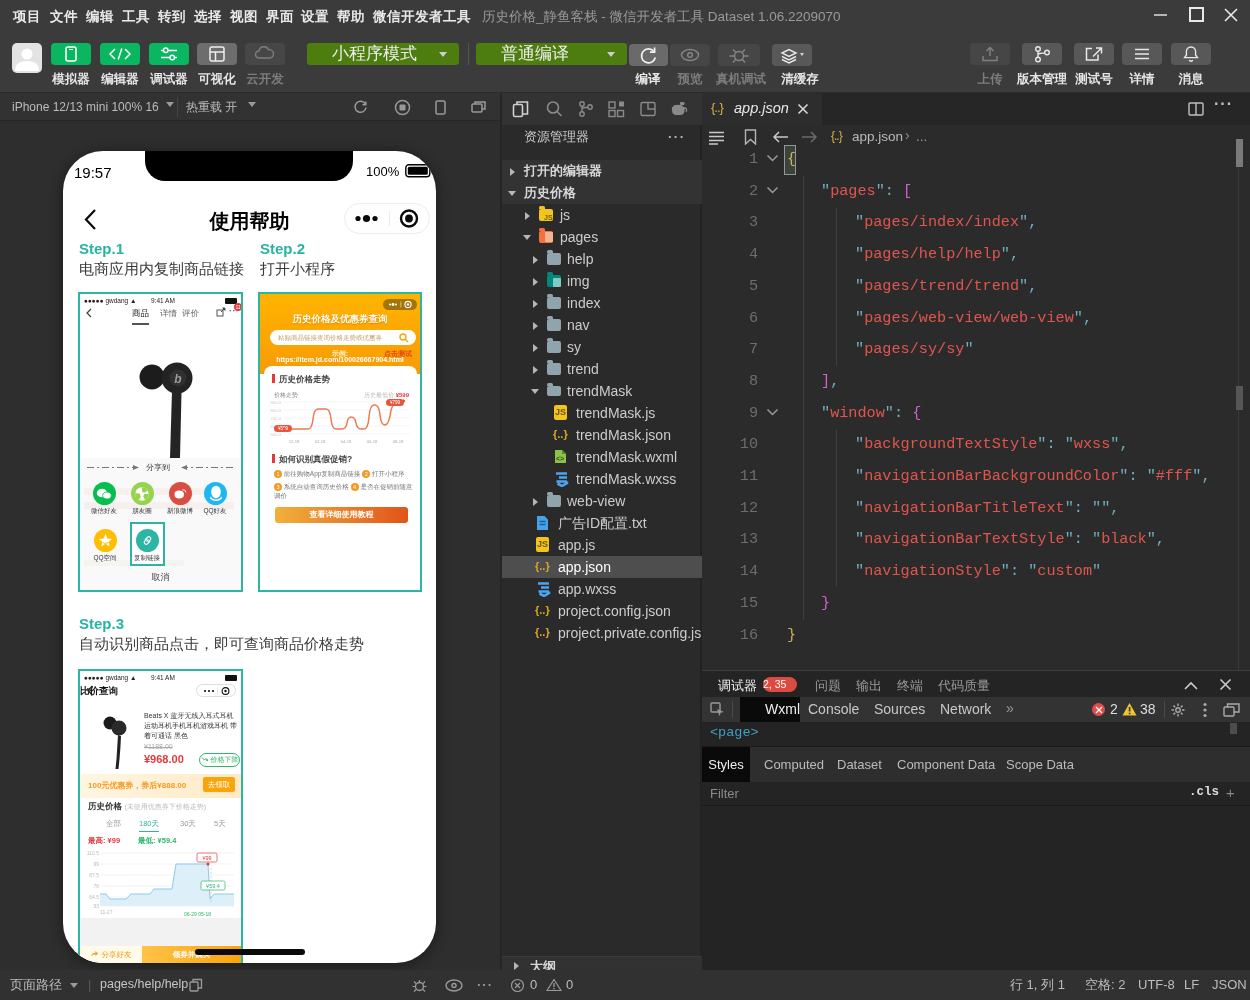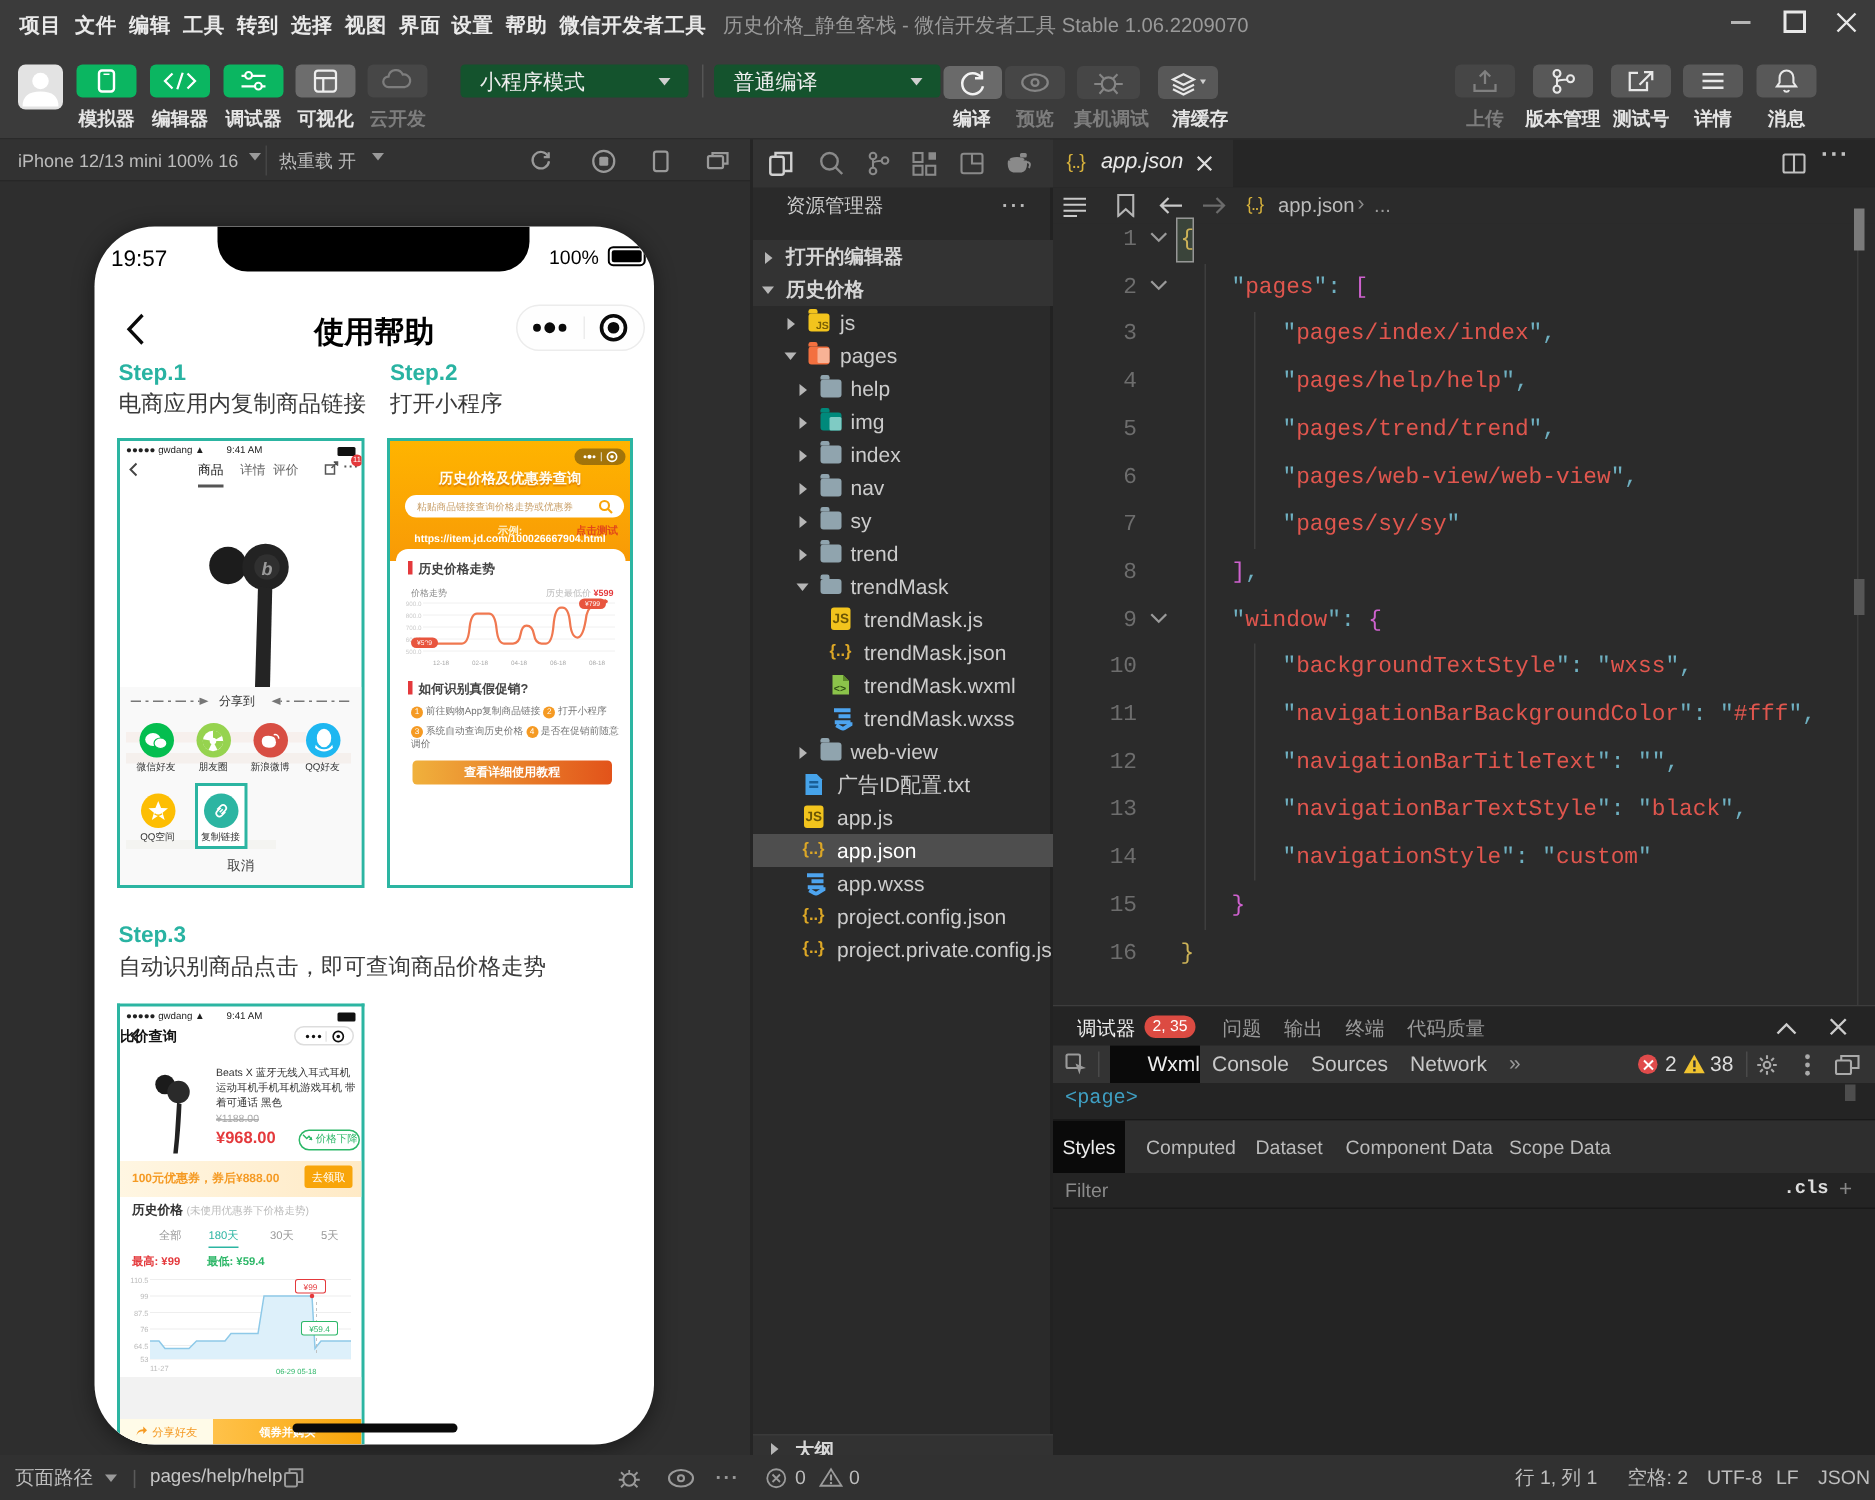--- a/index.html
+++ b/index.html
@@ -7,21 +7,21 @@
 #app{position:relative;width:1250px;height:1000px}
 
 #titlebar{position:absolute;left:0;top:0;width:1250px;height:30px;background:#3b3b3b}
 #titlebar .m{position:absolute;top:8px;font-size:13.5px;font-weight:600;color:#e9e9e9;letter-spacing:.5px}
 #titlebar .t{position:absolute;top:8px;font-size:13.5px;color:#9a9a9a}
 
 #toolbar{position:absolute;left:0;top:30px;width:1250px;height:63px;background:#3b3b3b;border-bottom:1px solid #2a2a2a}
 .tbtn{position:absolute;top:13px;width:40px;height:22px;border-radius:4px}
 .tlabel{position:absolute;top:41px;font-size:12.5px;font-weight:600;color:#e5e5e5;white-space:nowrap;text-align:center}
 .tlabel.dim{color:#7d7d7d}
-.drop{position:absolute;top:13px;height:22px;background:#14532d;border-radius:3px;color:#eee;font-size:14px;line-height:22px;padding-left:13px}
+.drop{position:absolute;top:13px;height:22px;background:#4d7c0f;border-radius:3px;color:#eee;font-size:17px;line-height:22px;padding-left:25px}
 .caret{position:absolute;top:9px;width:0;height:0;border-left:4px solid transparent;border-right:4px solid transparent;border-top:5px solid #cfcfcf}
 
 #sim{position:absolute;left:0;top:93px;width:500px;height:877px;background:#2e2e2e}
 #simbar{position:absolute;left:0;top:0;width:500px;height:28px;background:#323232;border-bottom:1px solid #272727;color:#bcbcbc;font-size:13px;line-height:28px}
 #phone{position:absolute;left:63px;top:58px;width:373px;height:812px;background:#fff;border-radius:40px;box-shadow:0 2px 14px rgba(0,0,0,.45);overflow:hidden}
 
 #explorer{position:absolute;left:500px;top:93px;width:202px;height:877px;background:#2a2a2a;border-left:2px solid #252525;border-right:2px solid #222}
 #exicons{position:absolute;left:0;top:0;width:200px;height:32px;background:#333}
 #exhead{position:absolute;left:0;top:32px;width:200px;height:24px;color:#cccccc;font-size:13px;line-height:24px}
 .row{position:absolute;left:0;width:200px;height:22px;line-height:22px;font-size:14px;color:#cccccc;white-space:nowrap}
@@ -56,21 +56,21 @@
   <span class="m" style="left:50px">文件</span>
   <span class="m" style="left:86px">编辑</span>
   <span class="m" style="left:122px">工具</span>
   <span class="m" style="left:158px">转到</span>
   <span class="m" style="left:194px">选择</span>
   <span class="m" style="left:230px">视图</span>
   <span class="m" style="left:266px">界面</span>
   <span class="m" style="left:301px">设置</span>
   <span class="m" style="left:337px">帮助</span>
   <span class="m" style="left:373px">微信开发者工具</span>
-  <span class="t" style="left:482px">历史价格_静鱼客栈 - 微信开发者工具 Stable 1.06.2209070</span>
+  <span class="t" style="left:482px">历史价格_静鱼客栈 - 微信开发者工具 Dataset 1.06.2209070</span>
   <div class="abs" style="left:1154px;top:14px;width:13px;height:2px;background:#b5b5b5"></div>
   <div class="abs" style="left:1189px;top:7px;width:15px;height:15px;border:2px solid #e8e8e8"></div>
   <svg class="abs" style="left:1224px;top:8px" width="14" height="14">
         <path d="M1 1 L13 13 M13 1 L1 13" stroke="#e8e8e8" stroke-width="1.6"></path>
       </svg>
 </div>
 
 <div id="toolbar">
   <div class="abs" style="left:12px;top:13px;width:30px;height:30px;background:#e3e3e3;border-radius:5px;overflow:hidden">
     <svg width="30" height="30">
@@ -713,21 +713,21 @@
 
     <div class="abs" style="left:534px;top:-5px;width:7px;height:28px;background:#7a7a7a"></div>
     <div class="abs" style="left:534px;top:242px;width:7px;height:24px;background:#565656"></div>
   </div>
 </div>
 
 <div id="debug">
 
   <div class="abs" style="left:0;top:0;width:548px;height:26px;background:#242424;font-size:13px;color:#9a9a9a">
     <span class="abs" style="left:16px;top:6px;color:#eee;border-bottom:2px solid #ddd;padding-bottom:3px">调试器</span>
-    <span class="abs" style="left:61px;top:6px;width:34px;height:15px;background:#dc4b42;border-radius:8px;color:#fff;font-size:10.5px;text-align:center;line-height:15px">2, 35</span>
+    <span class="abs" style="left:61px;top:6px;width:34px;height:15px;background:#dc4b42;border-radius:8px;color:#fff;font-size:10.5px;text-align:left;line-height:15px">2, 35</span>
     <span class="abs" style="left:113px;top:6px">问题</span>
     <span class="abs" style="left:154px;top:6px">输出</span>
     <span class="abs" style="left:195px;top:6px">终端</span>
     <span class="abs" style="left:236px;top:6px">代码质量</span>
     <svg class="abs" style="left:482px;top:10px" width="14" height="9">
           <path d="M1 8 L7 2 L13 8" fill="none" stroke="#ccc" stroke-width="1.6"></path>
         </svg>
     <svg class="abs" style="left:517px;top:7px" width="13" height="13">
           <path d="M1.5 1.5 L11.5 11.5 M11.5 1.5 L1.5 11.5" stroke="#ccc" stroke-width="1.6"></path>
         </svg>

